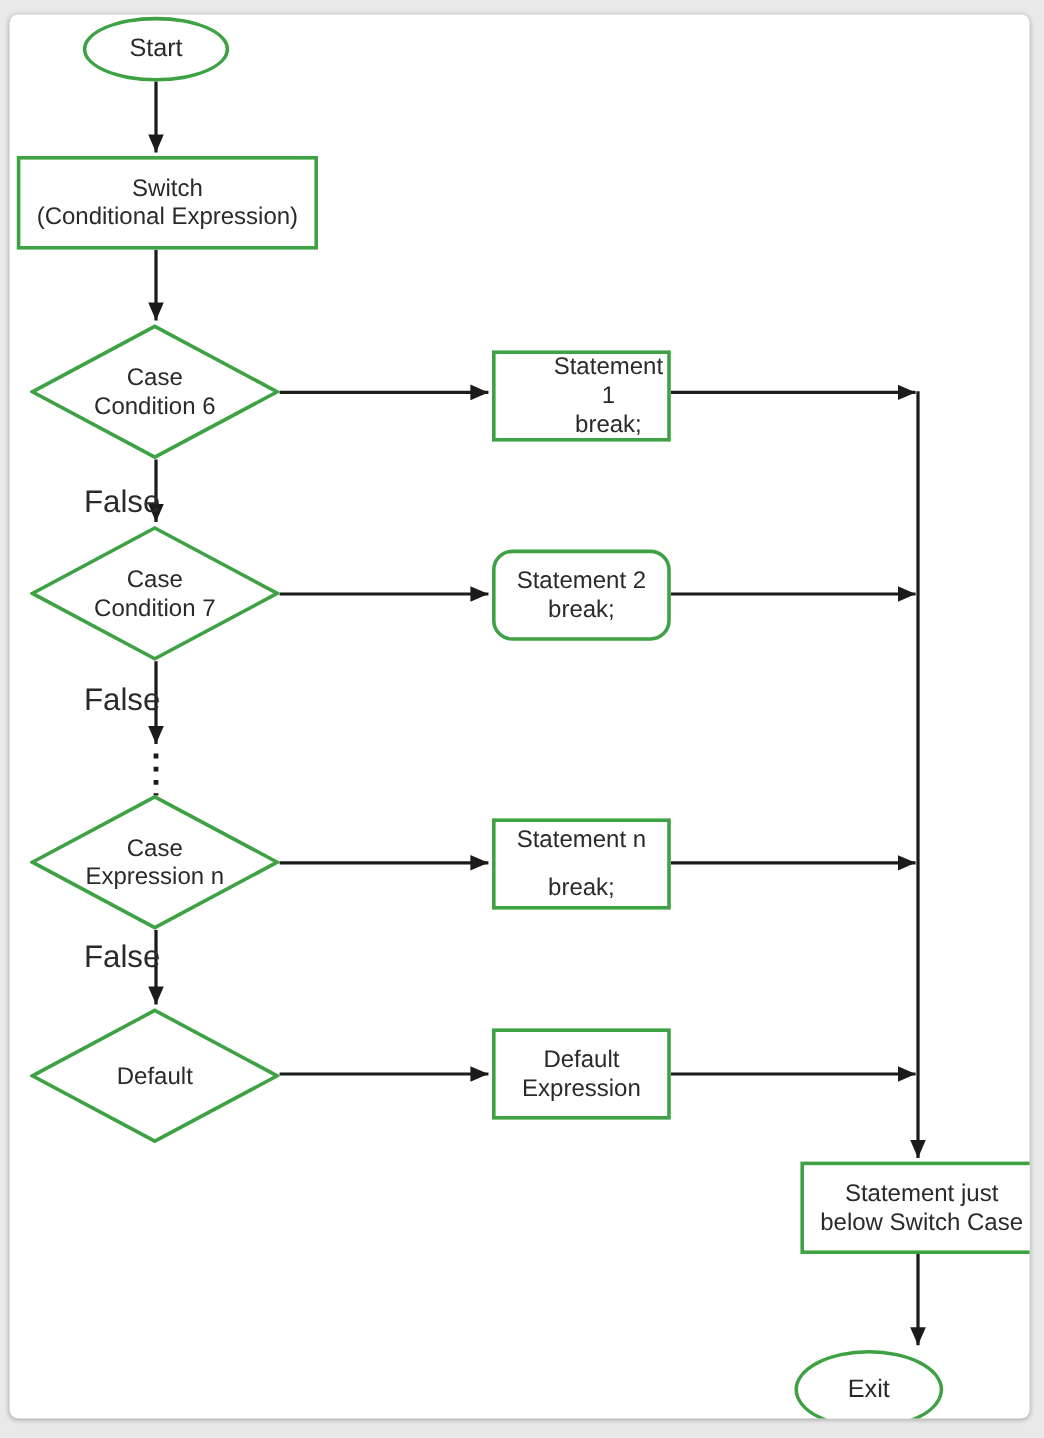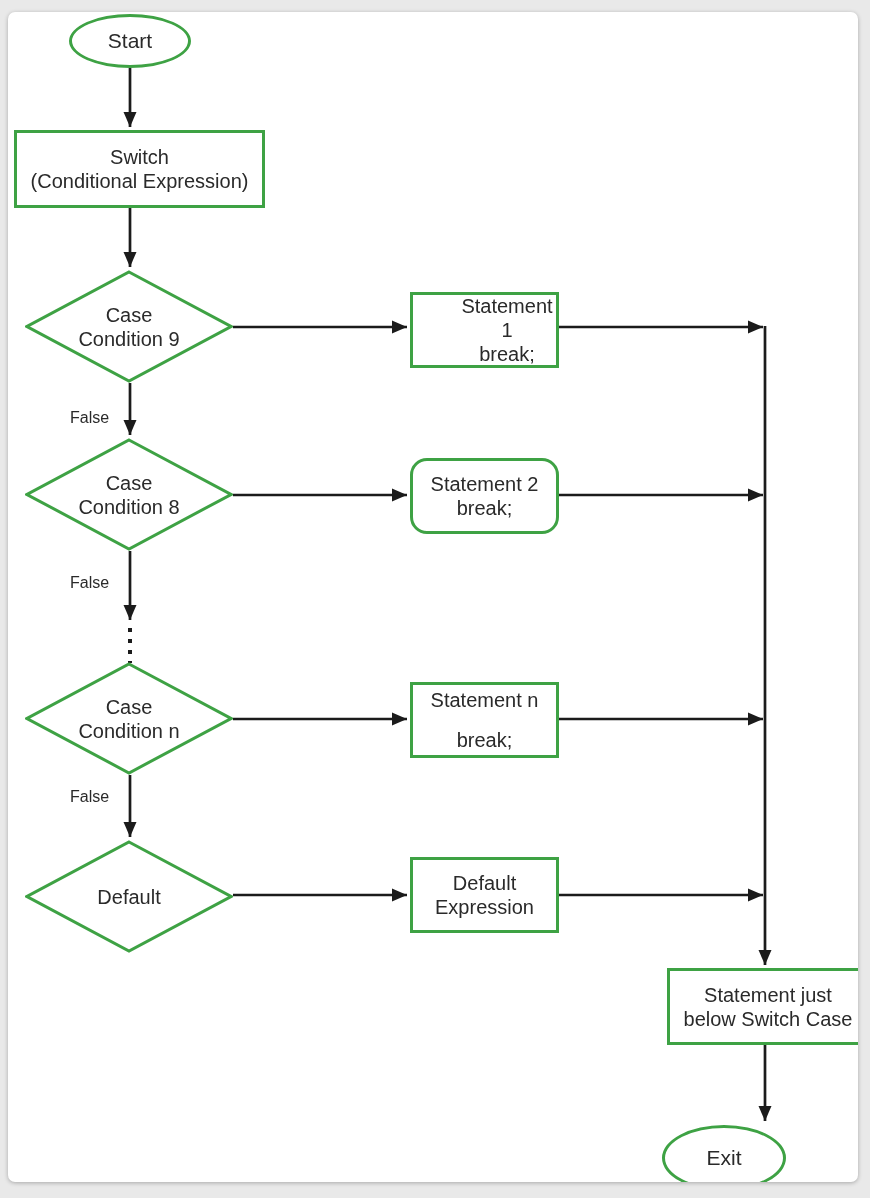--- a/index.html
+++ b/index.html
@@ -39,21 +39,21 @@
   }
   .node.rect   { border: 3px solid var(--green, #3ea244); }
   .node.oval   { border: 3px solid var(--green, #3ea244); border-radius: 50%; font-size: 21px; }
   .node.diamond { background: transparent; border: none; }
   .diamond-svg { position: absolute; left: 0; top: 0; width: 100%; height: 100%; }
   .diamond-svg polygon { fill: #ffffff; stroke: var(--green, #3ea244); stroke-width: 3; }
   .node .lbl { position: relative; z-index: 2; }
   .edge-label {
     position: absolute;
     color: var(--text, #2a2a2a);
-    font-size: 16px;
+    font-size: 26px;
     line-height: 22px;
     z-index: 3;
   }
   .node { z-index: 2; }
 </style>
 </head>
 <body>
 
 <div id="stage">
   <div id="canvas">
@@ -105,51 +105,51 @@
     <div class="node rect" style="left:6px; top:118px; width:251px; height:78px;">
       <span class="lbl">Switch</span>
       <span class="lbl">(Conditional Expression)</span>
     </div>
 
     <div class="node diamond" style="left:17px; top:258px; width:208px; height:113px;">
       <svg class="diamond-svg" viewBox="0 0 208 113" preserveAspectRatio="none">
         <polygon points="104,2 206,56.5 104,111 2,56.5"></polygon>
       </svg>
       <span class="lbl">Case</span>
-      <span class="lbl">Condition 9</span>
+      <span class="lbl">Condition 6</span>
     </div>
 
     <div class="node rect" style="left:402px; top:280px; width:149px; height:76px;padding-left:45px;">
       <span class="lbl">Statement 1</span>
       <span class="lbl">break;</span>
     </div>
 
     <div class="edge-label" style="left:62px; top:395px;">False</div>
 
     <div class="node diamond" style="left:17px; top:426px; width:208px; height:113px;">
       <svg class="diamond-svg" viewBox="0 0 208 113" preserveAspectRatio="none">
         <polygon points="104,2 206,56.5 104,111 2,56.5"></polygon>
       </svg>
       <span class="lbl">Case</span>
-      <span class="lbl">Condition 8</span>
+      <span class="lbl">Condition 7</span>
     </div>
 
     <div class="node rect" style="left:402px; top:446px; width:149px; height:76px;border-radius:17px;">
       <span class="lbl">Statement 2</span>
       <span class="lbl">break;</span>
     </div>
 
     <div class="edge-label" style="left:62px; top:560px;">False</div>
 
     <div class="node diamond" style="left:17px; top:650px; width:208px; height:113px;">
       <svg class="diamond-svg" viewBox="0 0 208 113" preserveAspectRatio="none">
         <polygon points="104,2 206,56.5 104,111 2,56.5"></polygon>
       </svg>
       <span class="lbl">Case</span>
-      <span class="lbl">Condition n</span>
+      <span class="lbl">Expression n</span>
     </div>
 
     <div class="node rect" style="left:402px; top:670px; width:149px; height:76px;gap:16px;">
       <span class="lbl">Statement n</span>
       <span class="lbl">break;</span>
     </div>
 
     <div class="edge-label" style="left:62px; top:774px;">False</div>
 
     <div class="node diamond" style="left:17px; top:828px; width:208px; height:113px;">

